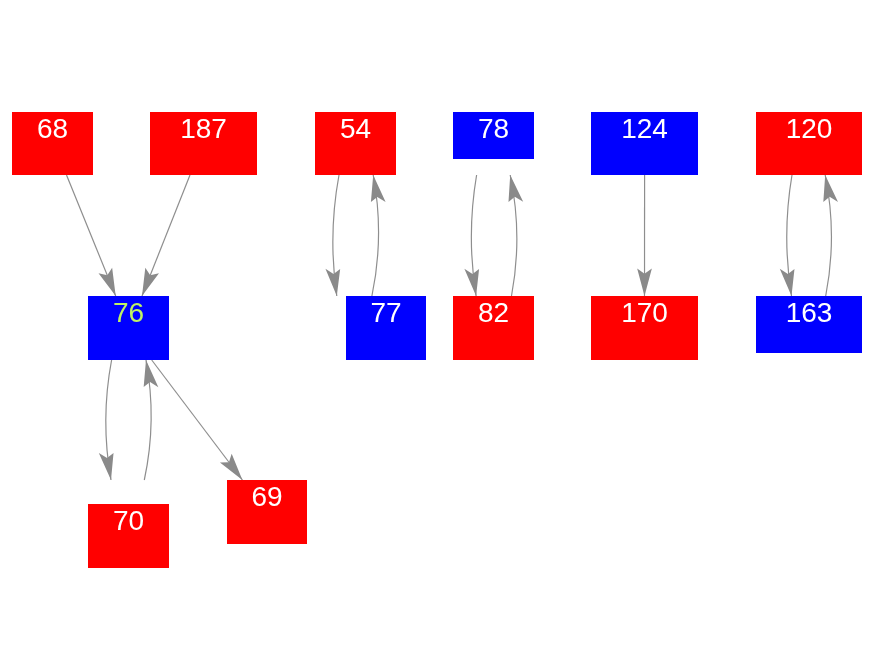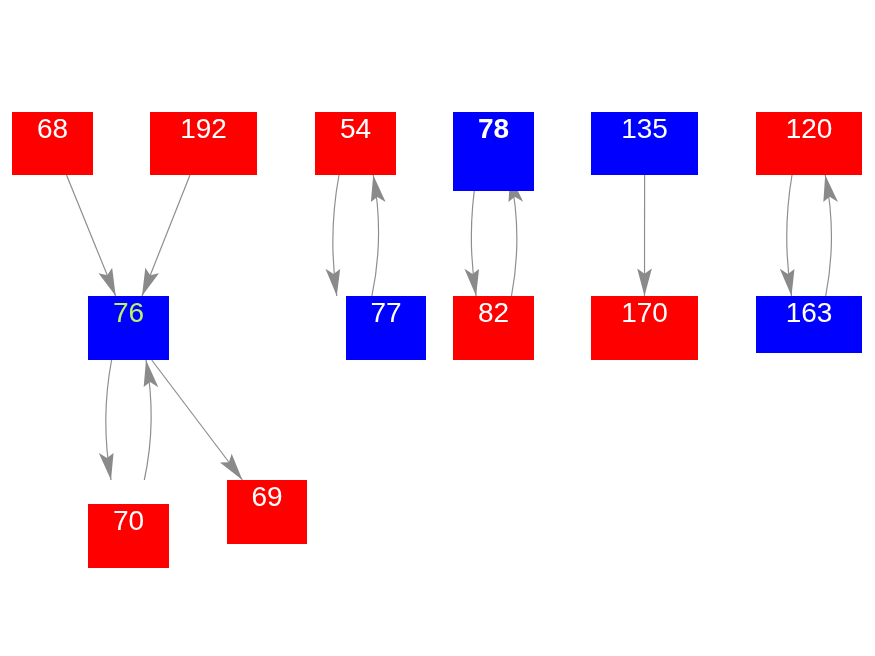--- a/index.html
+++ b/index.html
@@ -84,30 +84,30 @@
       </g>
       <g>
         <path d="M 151.7 360 L 242.4 480" fill="none" stroke="#8e8e8e" stroke-width="1.2"></path>
         <polygon points="242.40,480.00 219.95,462.49 228.95,462.21 231.68,453.63" fill="#8a8a8a"></polygon>
       </g>
     </svg>
 <div class="node" style="left: 12px; top: 112px; width: 81px; height: 63px; background: rgb(255, 0, 0);">
       <span class="node-label" style="color: rgb(255, 255, 255);">68</span>
     </div>
     <div class="node" style="left: 150px; top: 112px; width: 107px; height: 63px; background: rgb(255, 0, 0);">
-      <span class="node-label" style="color: rgb(255, 255, 255);">192</span>
+      <span class="node-label" style="color: rgb(255, 255, 255);">187</span>
     </div>
     <div class="node" style="left: 315px; top: 112px; width: 81px; height: 63px; background: rgb(255, 0, 0);">
       <span class="node-label" style="color: rgb(255, 255, 255);">54</span>
     </div>
-    <div class="node" style="left: 453px; top: 112px; width: 81px; height: 79px; background: rgb(0, 0, 255); font-weight: bold;">
+    <div class="node" style="left: 453px; top: 112px; width: 81px; height: 47px; background: rgb(0, 0, 255);">
       <span class="node-label" style="color: rgb(255, 255, 255);">78</span>
     </div>
     <div class="node" style="left: 591px; top: 112px; width: 107px; height: 63px; background: rgb(0, 0, 255);">
-      <span class="node-label" style="color: rgb(255, 255, 255);">135</span>
+      <span class="node-label" style="color: rgb(255, 255, 255);">124</span>
     </div>
     <div class="node" style="left: 756px; top: 112px; width: 106px; height: 63px; background: rgb(255, 0, 0);">
       <span class="node-label" style="color: rgb(255, 255, 255);">120</span>
     </div>
     <div class="node" style="left: 88px; top: 296px; width: 81px; height: 64px; background: rgb(0, 0, 255);">
       <span class="node-label" style="color: #bef264;">76</span>
     </div>
     <div class="node" style="left: 334px; top: 296px; width: 80px; height: 64px; background: rgb(0, 0, 255); margin-left: 12px;">
       <span class="node-label" style="color: rgb(255, 255, 255);">77</span>
     </div>

